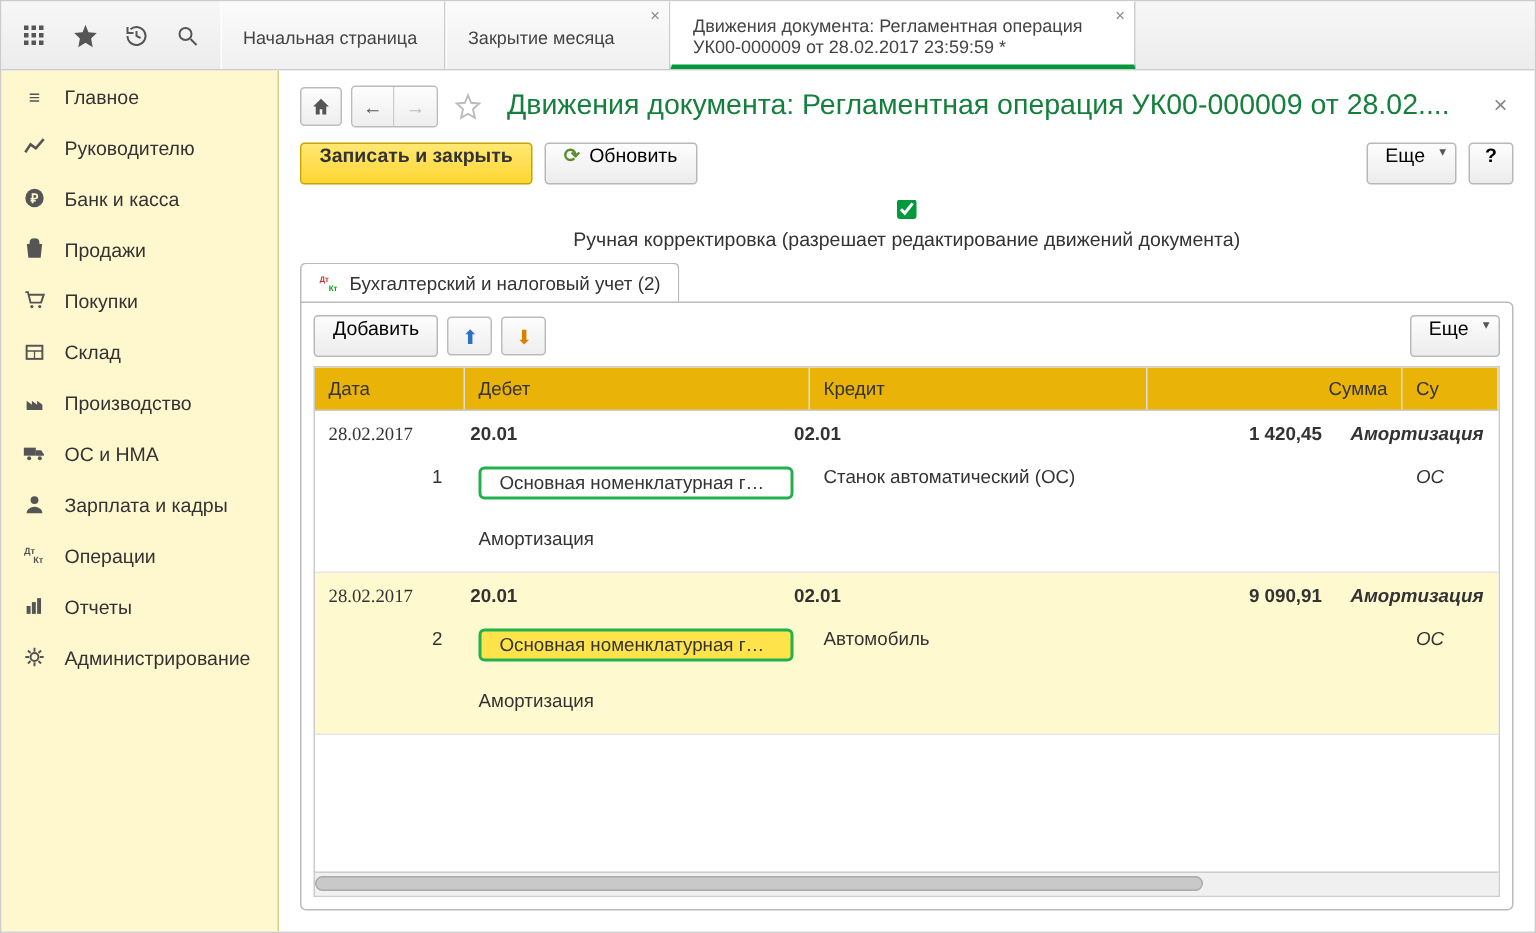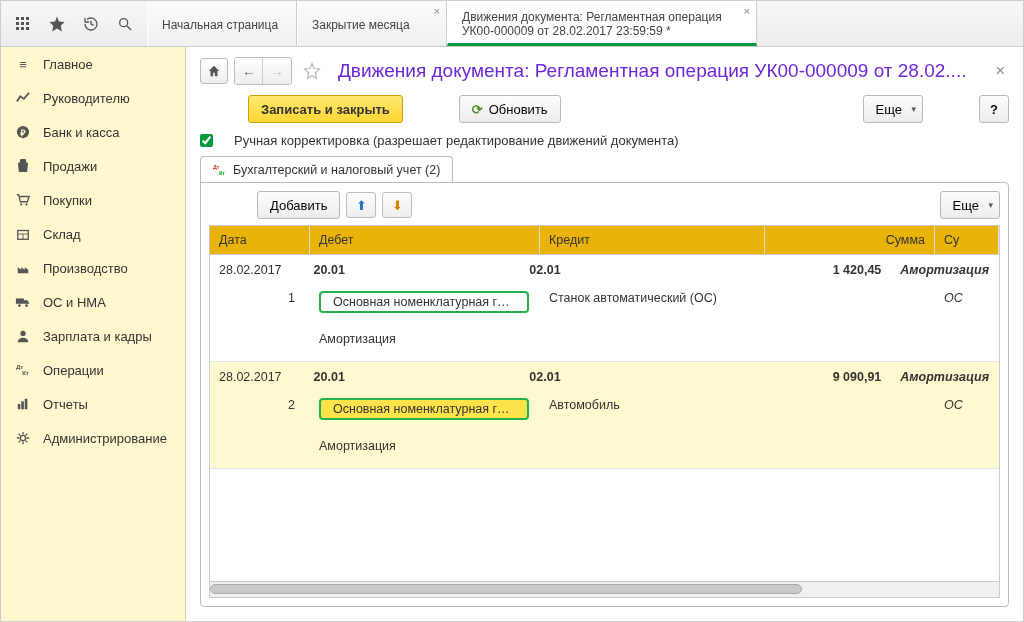--- a/index.html
+++ b/index.html
@@ -22,34 +22,34 @@
 
 .sidebar { width: 185px; background: #fff8cf; border-right: 1px solid #d7cf8d; overflow-y: auto; }
 .sidebar-item { display: flex; align-items: center; gap: 12px; padding: 9px 14px; color: #333; font-size: 13px; cursor: pointer; }
 .sidebar-item .s-icon { width: 16px; height: 16px; display: flex; align-items: center; justify-content: center; color: #555; }
 
 
 .content { flex: 1; background: #fff; display: flex; flex-direction: column; padding: 10px 14px 14px 14px; overflow: hidden; position: relative; }
 .title-row { display: flex; align-items: center; gap: 6px; margin-bottom: 10px; }
 .nav-btn { width: 28px; height: 26px; border: 1px solid #bbb; background: linear-gradient(#fdfdfd,#eee); display: flex; align-items: center; justify-content: center; border-radius: 3px; cursor: pointer; color: #555; }
 .nav-btn.disabled { color: #bbb; }
-.page-title { font-size: 19px; color: #6d28d9; margin-left: 6px; white-space: nowrap; overflow: hidden; text-overflow: ellipsis; flex: 1; }
+.page-title { font-size: 19px; color: #15803d; margin-left: 6px; white-space: nowrap; overflow: hidden; text-overflow: ellipsis; flex: 1; }
 .close-x { font-size: 16px; color: #888; cursor: pointer; padding: 0 4px; }
 
 
 .action-row { display: flex; align-items: center; gap: 8px; margin-bottom: 10px; }
-.btn { height: 28px; padding: 0 12px; border: 1px solid #b8b8b8; background: linear-gradient(#fdfdfd,#ececec); border-radius: 3px; display: inline-flex; align-items: center; gap: 6px; font-size: 13px; cursor: pointer; margin-left: 48px; }
+.btn { height: 28px; padding: 0 12px; border: 1px solid #b8b8b8; background: linear-gradient(#fdfdfd,#ececec); border-radius: 3px; display: inline-flex; gap: 6px; font-size: 13px; cursor: pointer; }
 .btn-primary { background: linear-gradient(#ffe873,#ffd633); border-color: #c9a300; font-weight: bold; color: #333; }
 .btn .refresh-ico { color: #5a8f2e; font-weight: bold; }
 .spacer { flex: 1; }
 .btn-more { padding-right: 20px; position: relative; }
 .btn-more::after { content: "▾"; position: absolute; right: 6px; font-size: 9px; color: #555; }
 .btn-help { width: 30px; justify-content: center; font-weight: bold; }
 
-.checkbox-row { display: flex; align-items: center; gap: 21px; margin-bottom: 8px; color: #333; }
+.checkbox-row { display: flex; align-items: center; gap: 6px; margin-bottom: 8px; color: #333; flex-direction: column; }
 .checkbox-row input { accent-color: #009a3c; }
 
 
 .panel-tabs { display: flex; }
 .panel-tab { border: 1px solid #bbb; border-bottom: none; background: #fff; padding: 6px 12px; border-radius: 4px 4px 0 0; display: flex; align-items: center; gap: 6px; font-size: 12.5px; justify-content: space-between; }
 .panel-tab .pt-icon { width: 14px; height: 14px; }
 
 
 .panel { border: 1px solid #bbb; border-radius: 0 4px 4px 4px; padding: 8px; flex: 1; display: flex; flex-direction: column; overflow: hidden; margin-top: -1px; }
 .panel-toolbar { display: flex; align-items: center; gap: 6px; margin-bottom: 6px; }
@@ -65,21 +65,21 @@
 .col-debit { width: 230px; }
 .col-credit { width: 225px; }
 .col-sum { width: 170px; text-align: right; }
 .col-su { flex: 1; }
 .grid-body { flex: 1; overflow: auto; background: #fff; }
 .grow { border-bottom: 1px solid #e5e5e5; }
 .grow.sel { background: #fff9cf; }
 .gline { display: flex; }
 .gline .gcell { border-right: 1px solid transparent; }
 .gline.top .gcell { font-weight: bold; padding-top: 8px; }
-.gline.top .col-date { font-weight: normal; }
+.gline.top .col-date { font-weight: normal; font-family: Liberation Serif, serif; }
 .gline .col-date.num { text-align: right; padding-right: 14px; font-weight: normal; }
 .nom-box { display: inline-block; border: 2px solid #22b14c; border-radius: 4px; padding: 2px 12px; background: #fff; white-space: nowrap; overflow: hidden; max-width: 210px; text-overflow: ellipsis; font-weight: normal; }
 .grow.sel .nom-box { background: #ffe34a; }
 .italic { font-style: italic; font-weight: normal; color: #333; }
 .amort { padding-top: 2px; padding-bottom: 8px; }
 
 
 .hscroll { height: 16px; border-top: 1px solid #ccc; background: #f0f0f0; position: relative; }
 .hscroll-thumb { position: absolute; left: 0; top: 2px; height: 10px; width: 75%; background: #c9c9c9; border: 1px solid #aaa; border-radius: 5px; }
 

